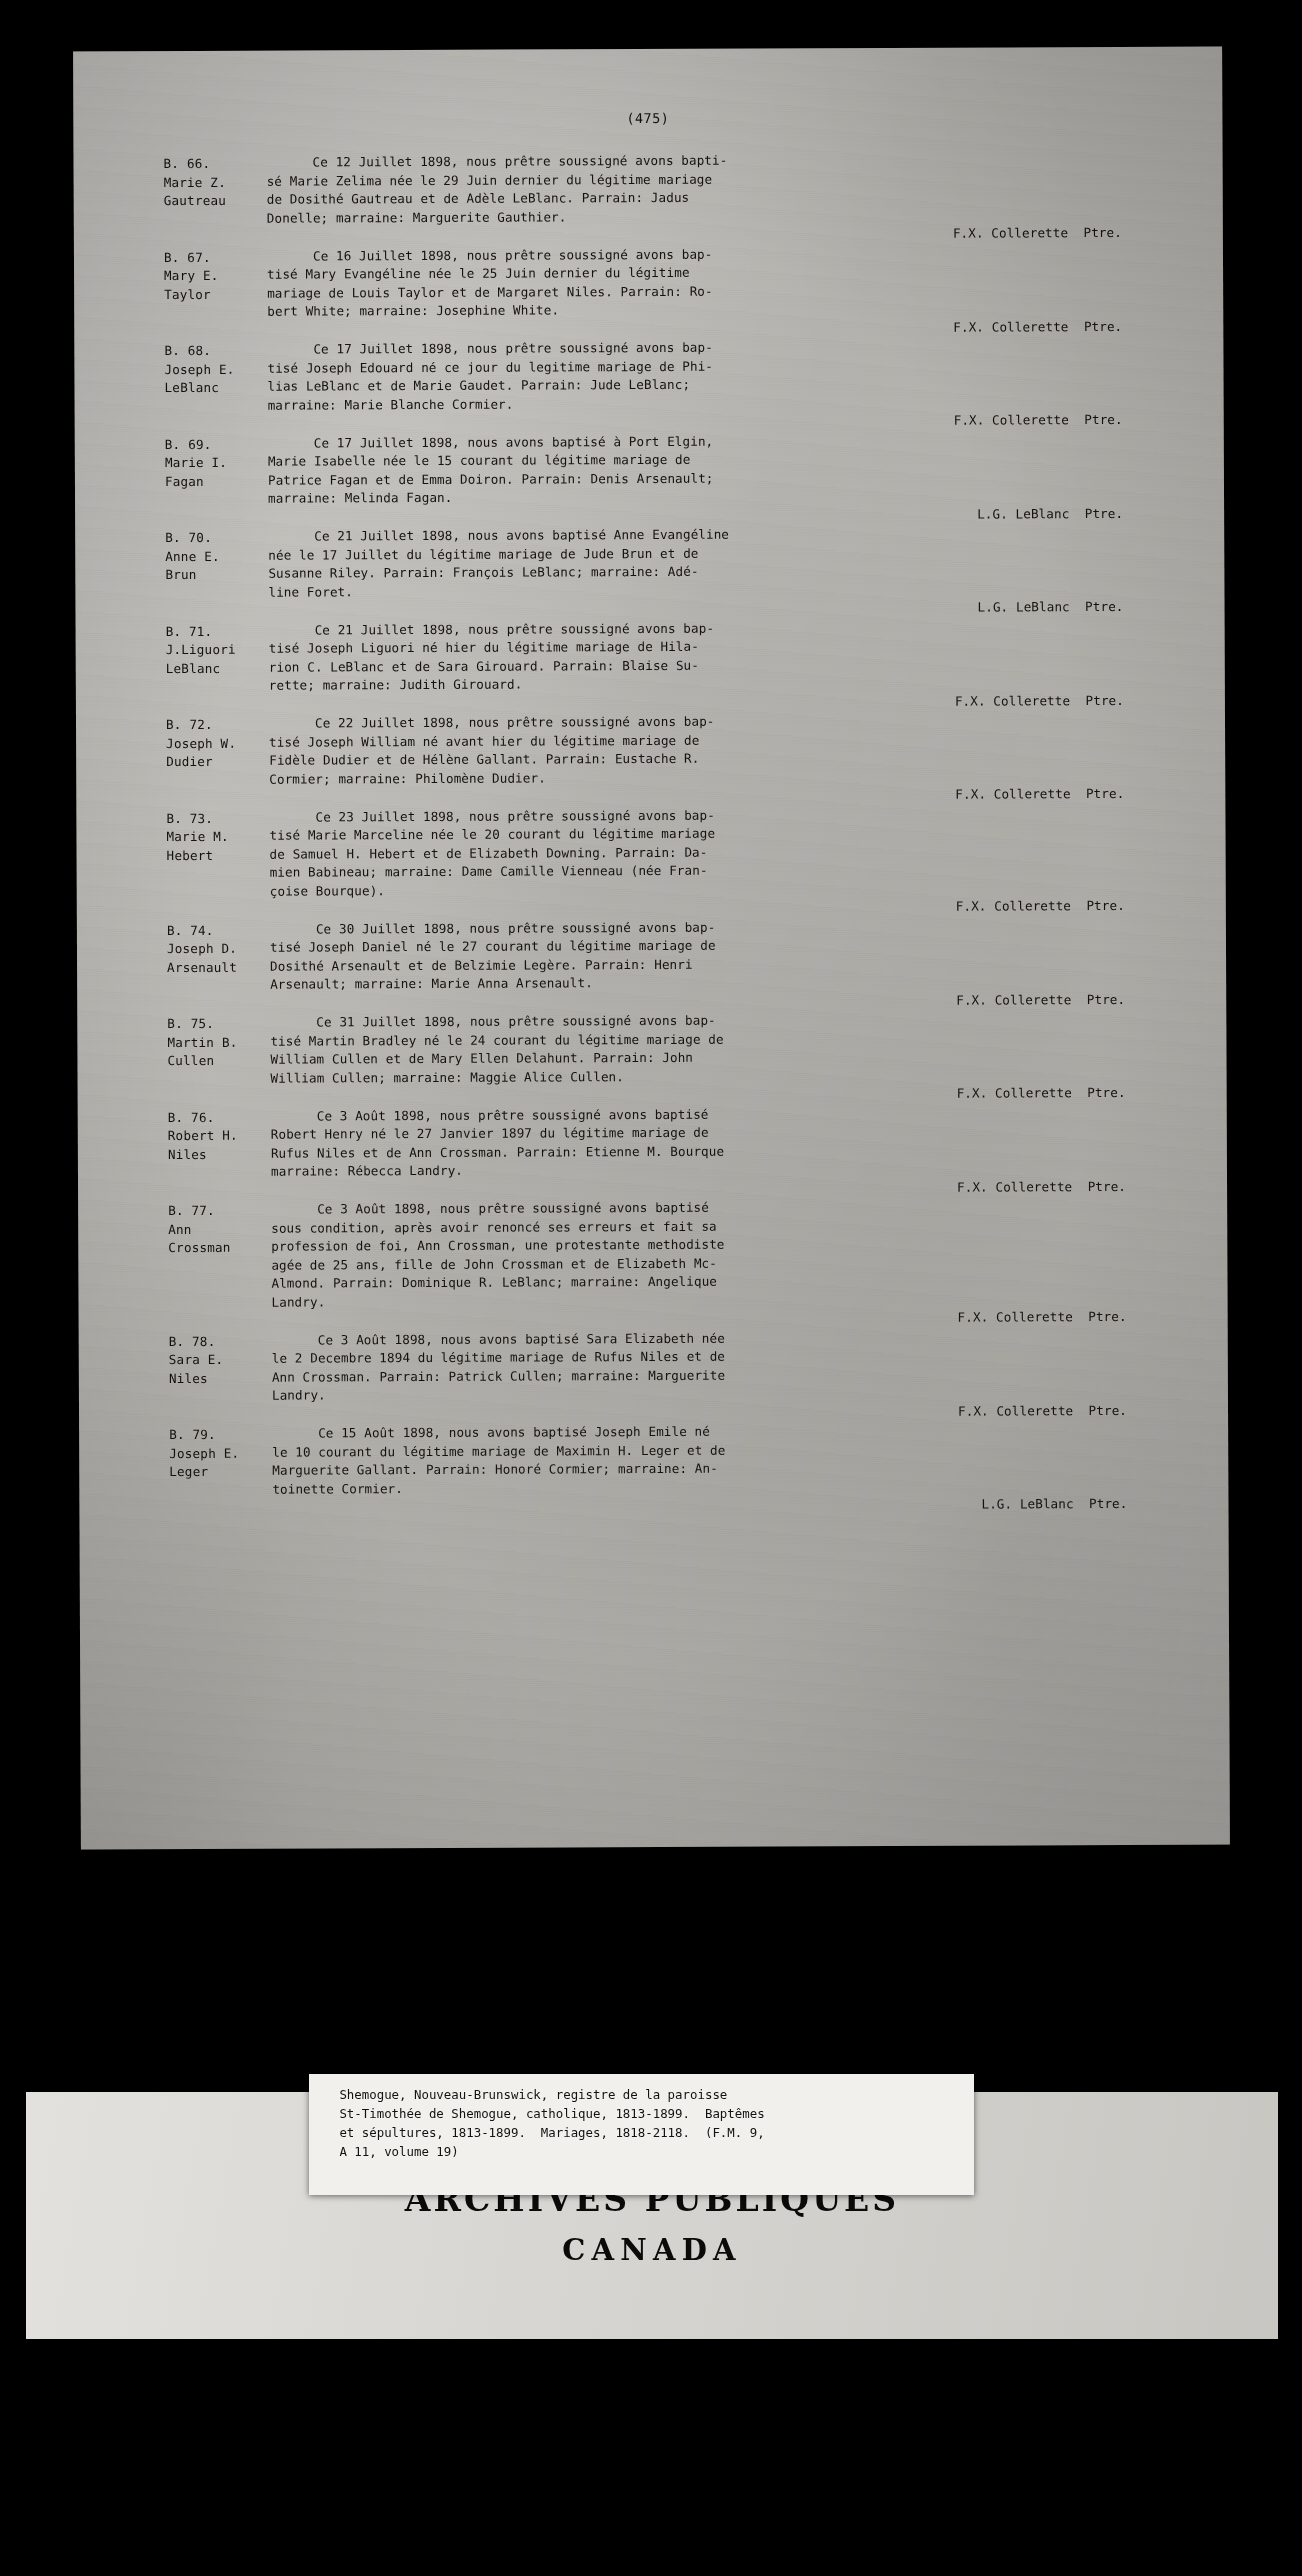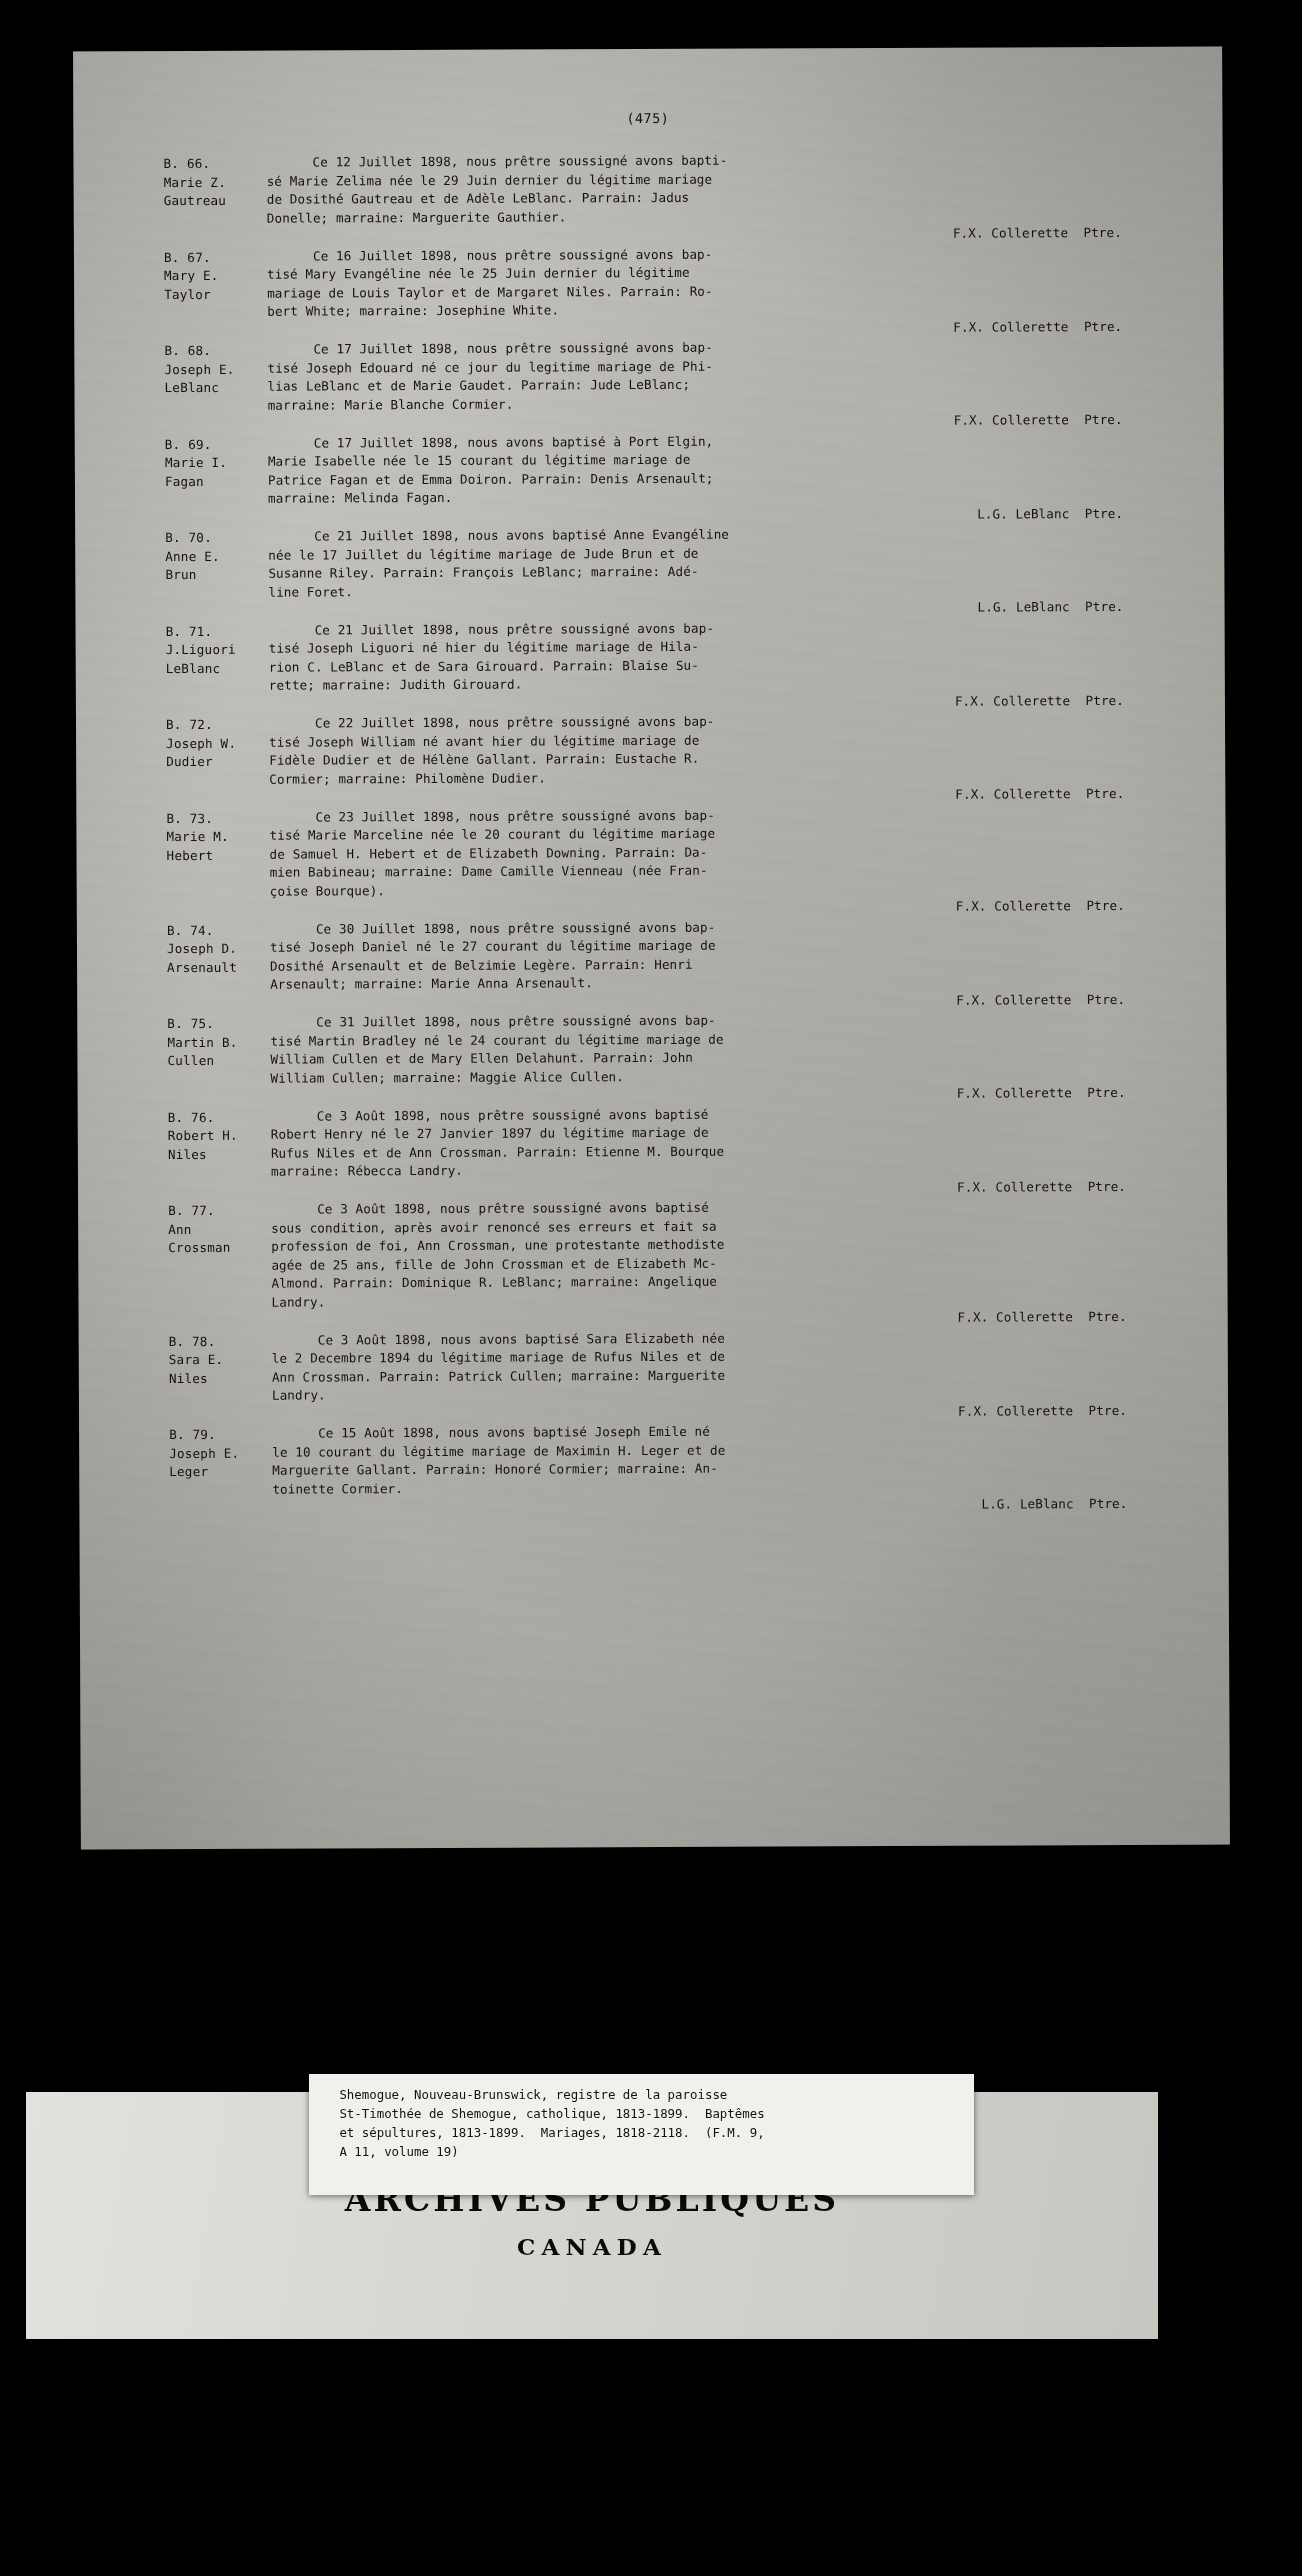--- a/index.html
+++ b/index.html
@@ -90,21 +90,21 @@
     text-align: right;
     padding-right: 41px;
     white-space: pre;
   }
 
   
   #bottom-strip {
     position: absolute;
     left: 26px;
     top: 2092px;
-    width: 1132px;
+    width: 1252px;
     height: 247px;
     background: #d9d7d2;
     background-image: linear-gradient(100deg, rgba(255,255,255,0.25), rgba(0,0,0,0.08));
     box-shadow: 0 0 10.3px rgba(0,0,0,0.5);
   }
   #archives-lines {
     position: absolute;
     left: 0;
     top: 36px;
     width: 100%;
@@ -113,21 +113,21 @@
     font-weight: bold;
     color: #0b0a09;
   }
   #archives-lines .line1,
   #archives-lines .line2 {
     font-size: 33px;
     letter-spacing: 3.1px;
     margin-bottom: 13.4px;
   }
   #archives-lines .line3 {
-    font-size: 23px;
+    font-size: 29px;
     letter-spacing: 6.2px;
   }
 
   #caption-card {
     position: absolute;
     left: 309px;
     top: 2074px;
     width: 665px;
     height: 121px;
     background: #f2f0ec;

